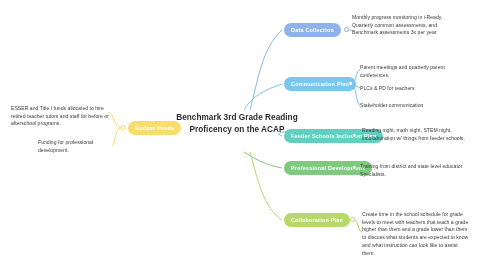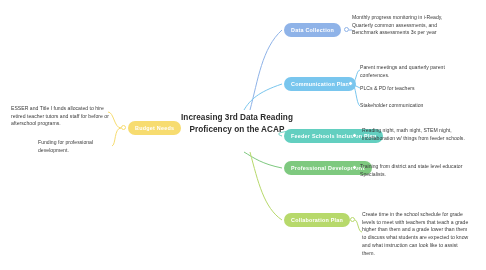--- a/index.html
+++ b/index.html
@@ -125,21 +125,21 @@
     <path d="M 352 84 C 356 84, 356 104, 360 106" stroke="#79c6ee" stroke-width="1" fill="none"></path>
 
     <path d="M 357 136 L 362 136" stroke="#63cfc0" stroke-width="1" fill="none"></path>
     <path d="M 357 168 L 360 168" stroke="#7ec97f" stroke-width="1" fill="none"></path>
     <path d="M 355 220 C 358 220, 358 232, 362 232" stroke="#b7d96b" stroke-width="1" fill="none"></path>
 
     <path d="M 121 128 C 114 128, 114 112, 108 112" stroke="#f7dc70" stroke-width="1" fill="none"></path>
     <path d="M 121 128 C 114 128, 116 145, 112 146" stroke="#f7dc70" stroke-width="1" fill="none"></path>
   </svg>
 
-  <div class="node central">Increasing 3rd Data Reading Proficency on the ACAP</div>
+  <div class="node central">Benchmark 3rd Grade Reading Proficency on the ACAP</div>
 
   <div class="pill pill-data">Data Collection</div>
   <div class="pill pill-comm">Communication Plan</div>
   <div class="pill pill-feeder">Feeder Schools Inclusion Plan</div>
   <div class="pill pill-prof">Professional Development</div>
   <div class="pill pill-collab">Collaboration Plan</div>
   <div class="pill pill-budget">Budget Needs</div>
 
   <div class="dot dot-data"></div>
   <div class="dot dot-comm"></div>

